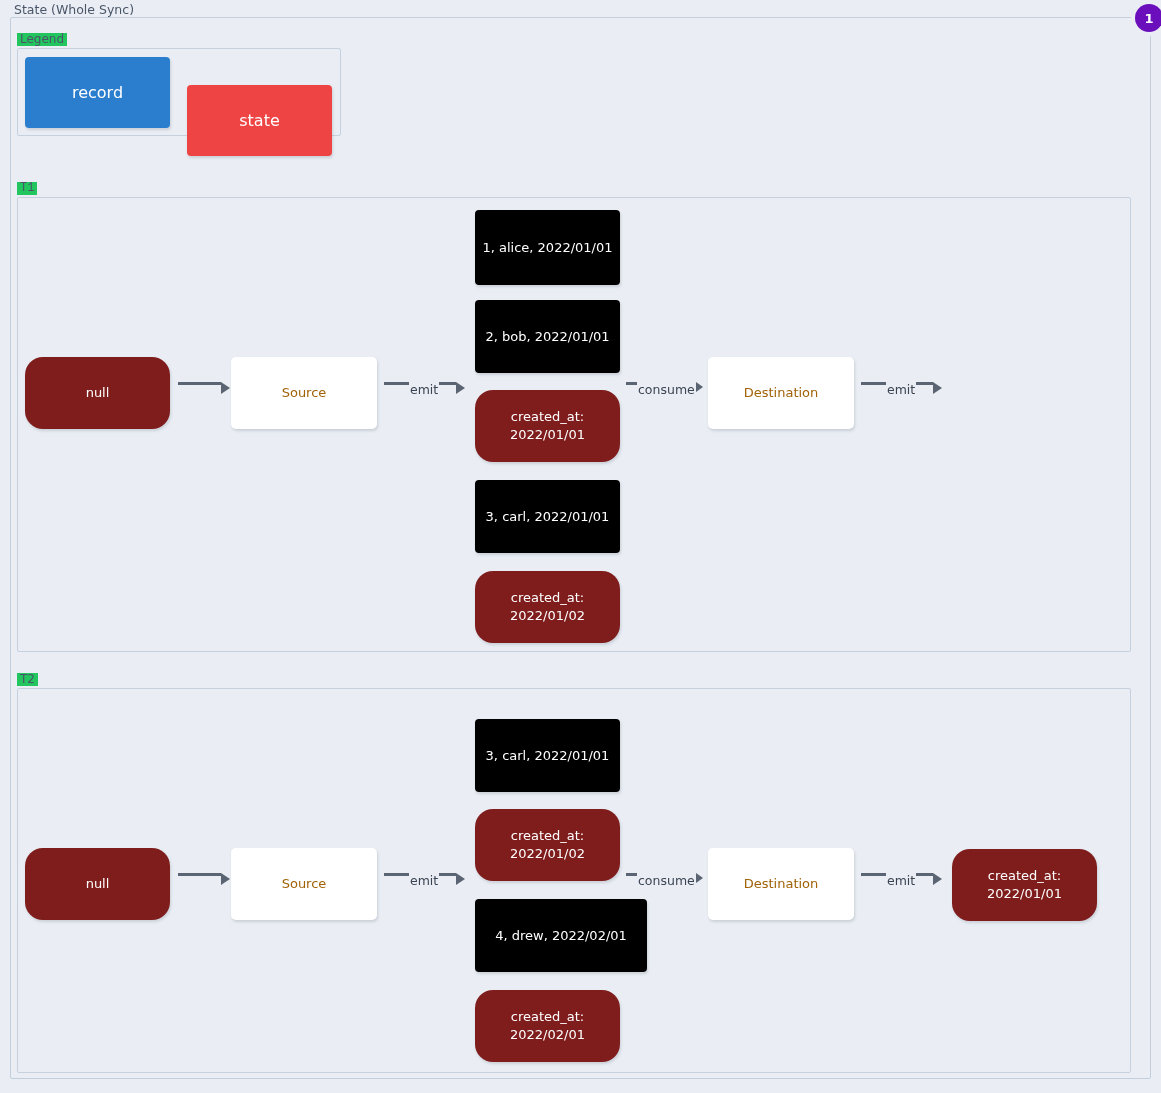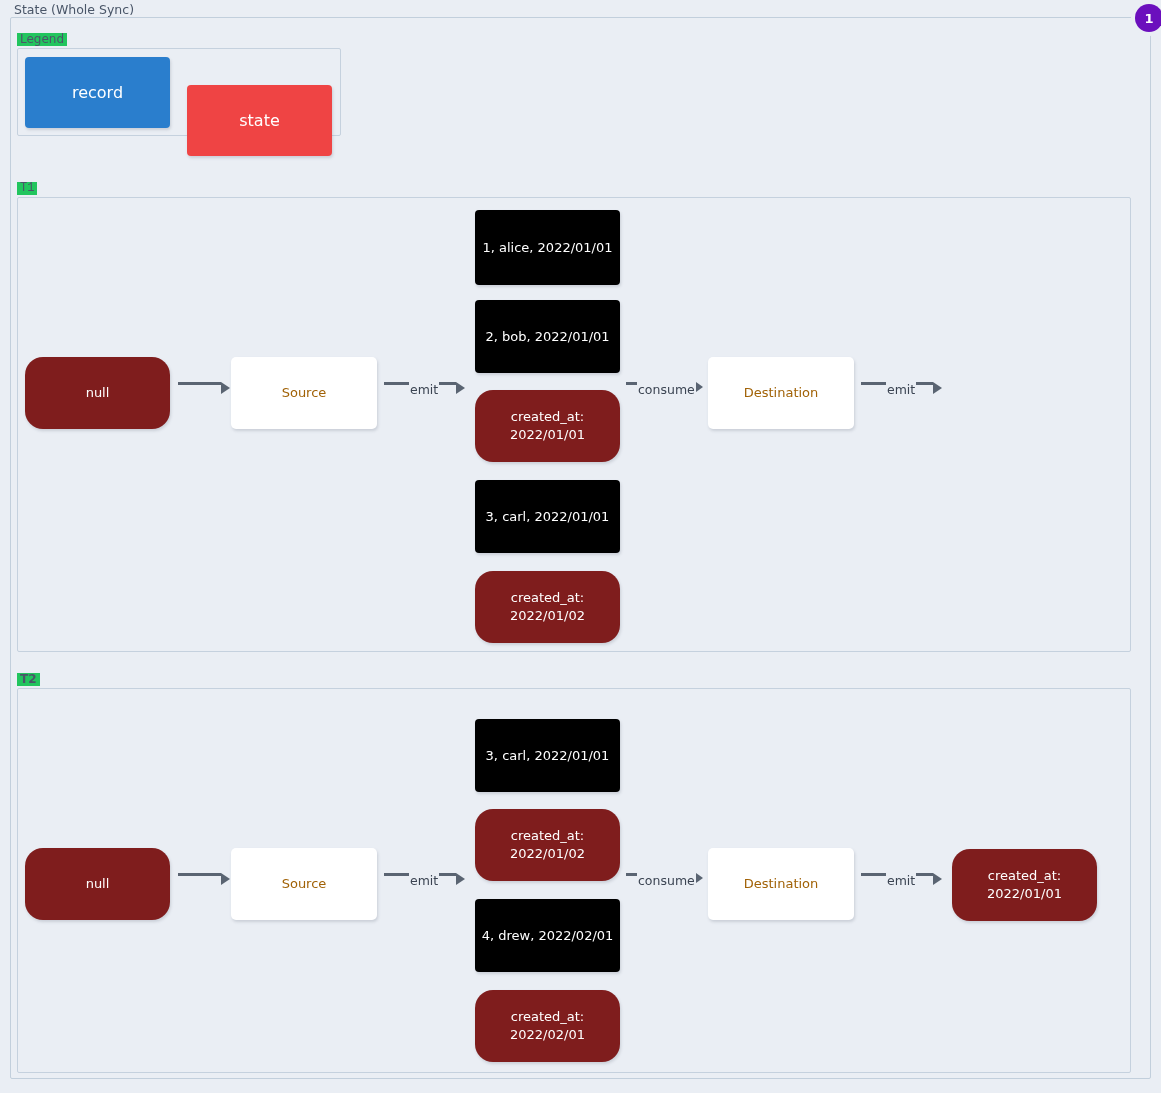--- a/index.html
+++ b/index.html
@@ -88,21 +88,21 @@
   
   .legend-frame { left: 17px; top: 48px;  width: 324px; height: 88px; }
   .legend-label { left: 17px; top: 33px; }
 
   
   .t1-frame { left: 17px; top: 197px;  width: 1114px; height: 455px; }
   .t1-label { left: 17px; top: 182px; font-family: Liberation Mono, monospace; }
 
   
   .t2-frame { left: 17px; top: 688px;  width: 1114px; height: 385px; }
-  .t2-label { left: 17px; top: 673px; font-weight: bold; }
+  .t2-label { left: 17px; top: 673px; }
 
   
   .node {
     position: absolute;
     border-radius: 4px;
     display: flex;
     align-items: center;
     justify-content: center;
     text-align: center;
     font-size: 13px;
@@ -252,21 +252,21 @@
 
   <div class="node record" style="left:475px; top:719px; width:145px; height:73px;">3, carl, 2022/01/01</div>
 
   <div class="node state" style="left:475px; top:809px; width:145px; height:72px;">
     <div>
       <div>created_at:</div>
       <div>2022/01/02</div>
     </div>
   </div>
 
-  <div class="node record" style="left:475px; top:899px; width:145px; height:73px;">4, drew, 2022/02/01</div>
+  <div class="node record" style="left:475px; top:899px; width:172px; height:73px;">4, drew, 2022/02/01</div>
 
   <div class="node state" style="left:475px; top:990px; width:145px; height:72px;">
     <div>
       <div>created_at:</div>
       <div>2022/02/01</div>
     </div>
   </div>
 
   <div class="edge" style="left:626px; top:873px; width:82px;">
     <span class="seg" style="width:11px;"></span>

